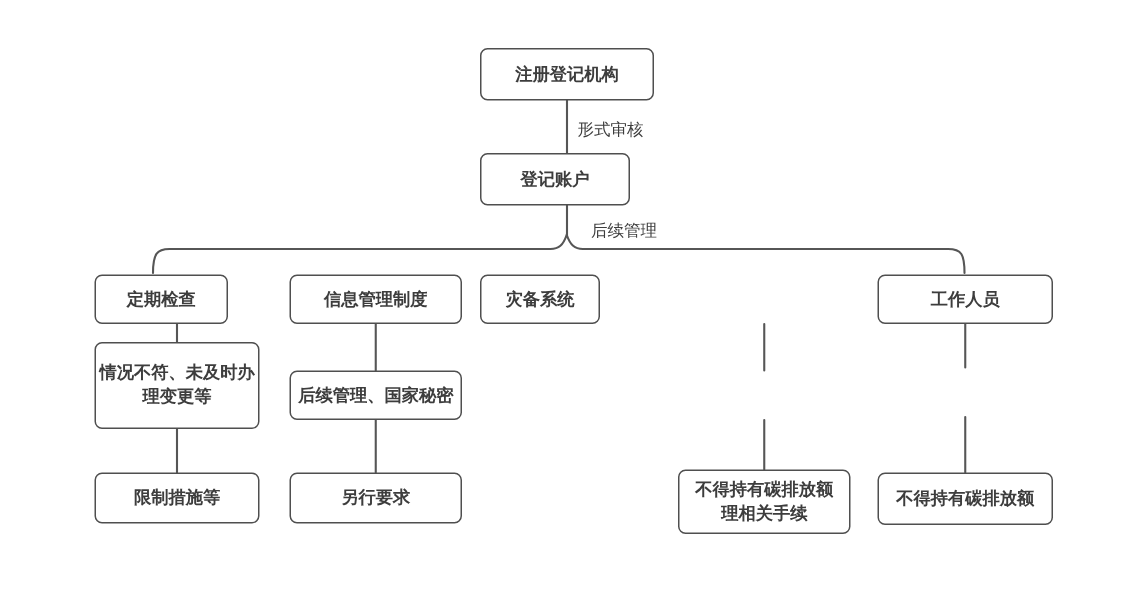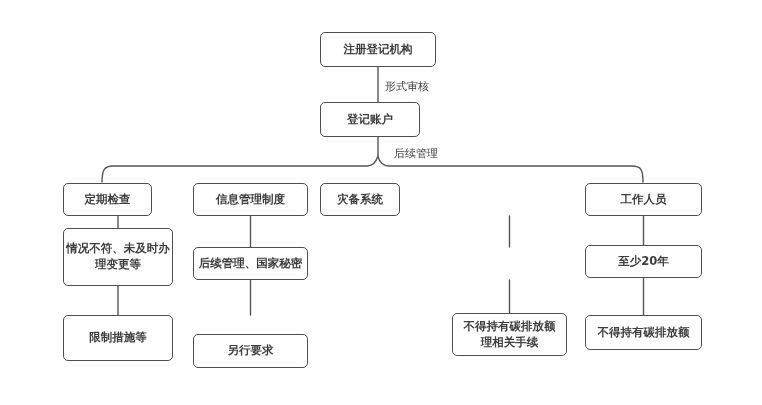--- a/index.html
+++ b/index.html
@@ -108,29 +108,26 @@
   <div class="node" style="left:63px;top:228px;width:110px;height:58px">
     <span>情况不符、未及时办
 理变更等</span>
   </div>
 
   <div class="node" style="left:193px;top:247px;width:115px;height:33px">
     <span>后续管理、国家秘密</span>
   </div>
 
 
-  <div class="node" style="left:585px;top:245px;width:117px;height:33px">
-    <span>至少20年</span>
-  </div>
 
-  <div class="node" style="left:63px;top:315px;width:110px;height:46px">
+  <div class="node" style="left:63px;top:315px;width:110px;height:34px">
     <span>限制措施等</span>
   </div>
 
-  <div class="node" style="left:193px;top:334px;width:115px;height:34px">
+  <div class="node" style="left:193px;top:315px;width:115px;height:34px">
     <span>另行要求</span>
   </div>
 
   <div class="node" style="left:452px;top:313px;width:115px;height:43px">
     <span>不得持有碳排放额
 理相关手续</span>
   </div>
 
   <div class="node" style="left:585px;top:315px;width:117px;height:35px">
     <span>不得持有碳排放额</span>

